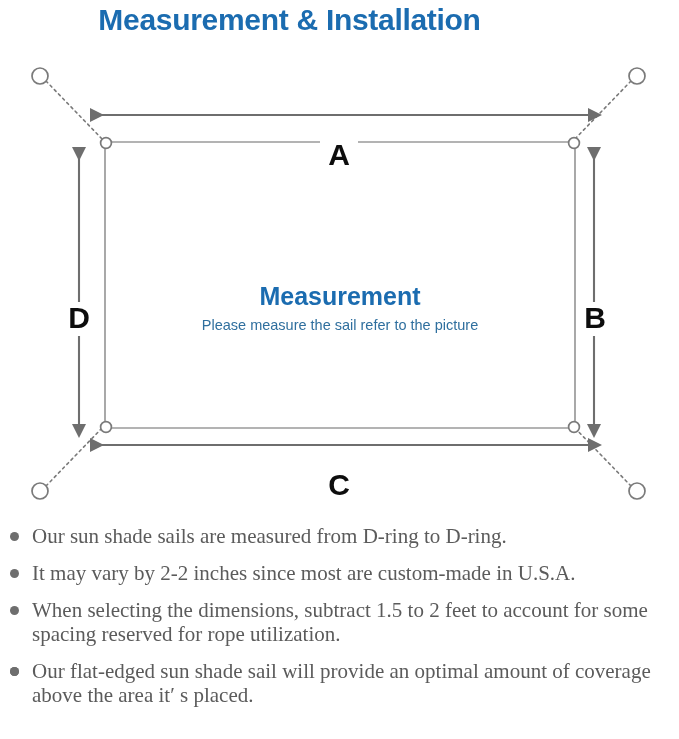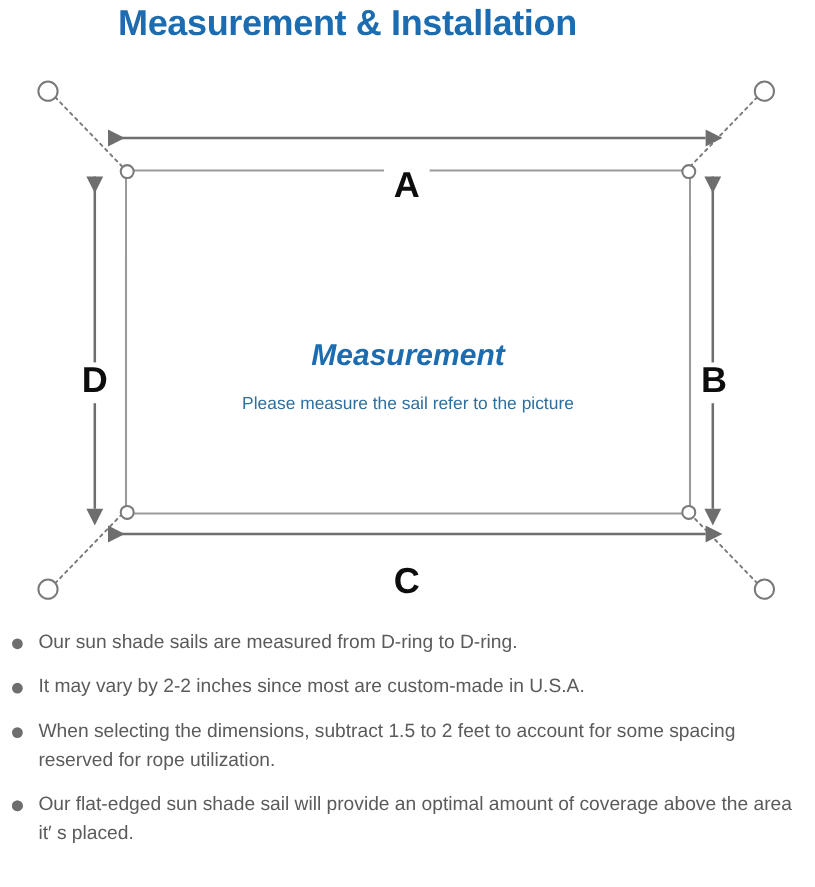--- a/index.html
+++ b/index.html
@@ -62,44 +62,44 @@
     top: 236px;
     width: 440px;
     text-align: center;
   }
   #center-heading {
     font-size: 25px;
     font-weight: bold;
     color: #1b6cb0;
     line-height: 32px;
     white-space: nowrap;
-    font-style: italic;
   }
   #center-sub {
     font-size: 14.5px;
     color: #2f6f9e;
     line-height: 22px;
-    margin-top: 14px;
+    margin-top: 2px;
     white-space: nowrap;
   }
 
   #notes {
     position: absolute;
     left: 0;
     top: 524px;
     width: 679px;
   }
   .note-item {
     position: relative;
     padding-left: 32px;
     padding-right: 12px;
     margin-bottom: 13px;
-    font-size: 16px;
+    font-size: 21px;
     line-height: 24px;
     color: #5b5b5b;
+    font-family: Liberation Serif, serif;
   }
   .note-bullet {
     position: absolute;
     left: 10px;
     top: 8px;
     width: 9px;
     height: 9px;
     border-radius: 50%;
     background: #6e6e6e;
   }

